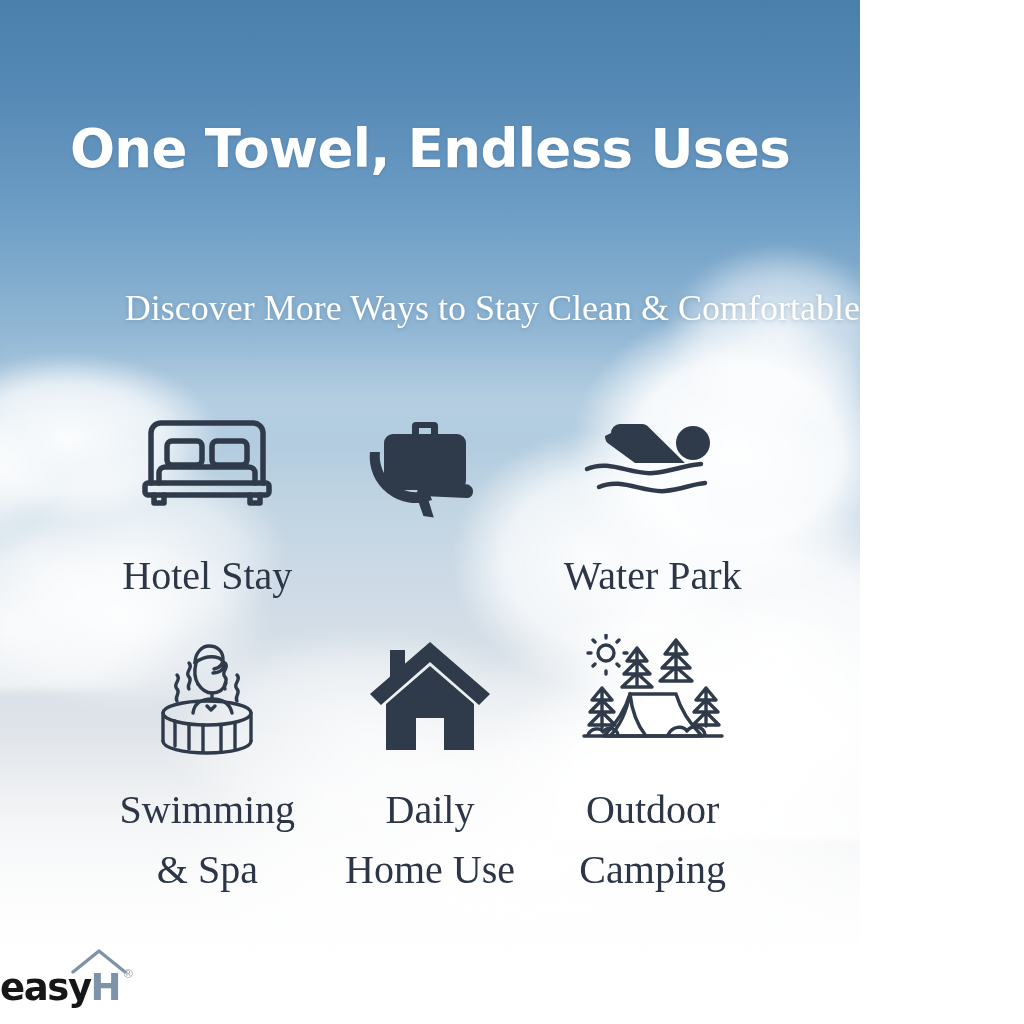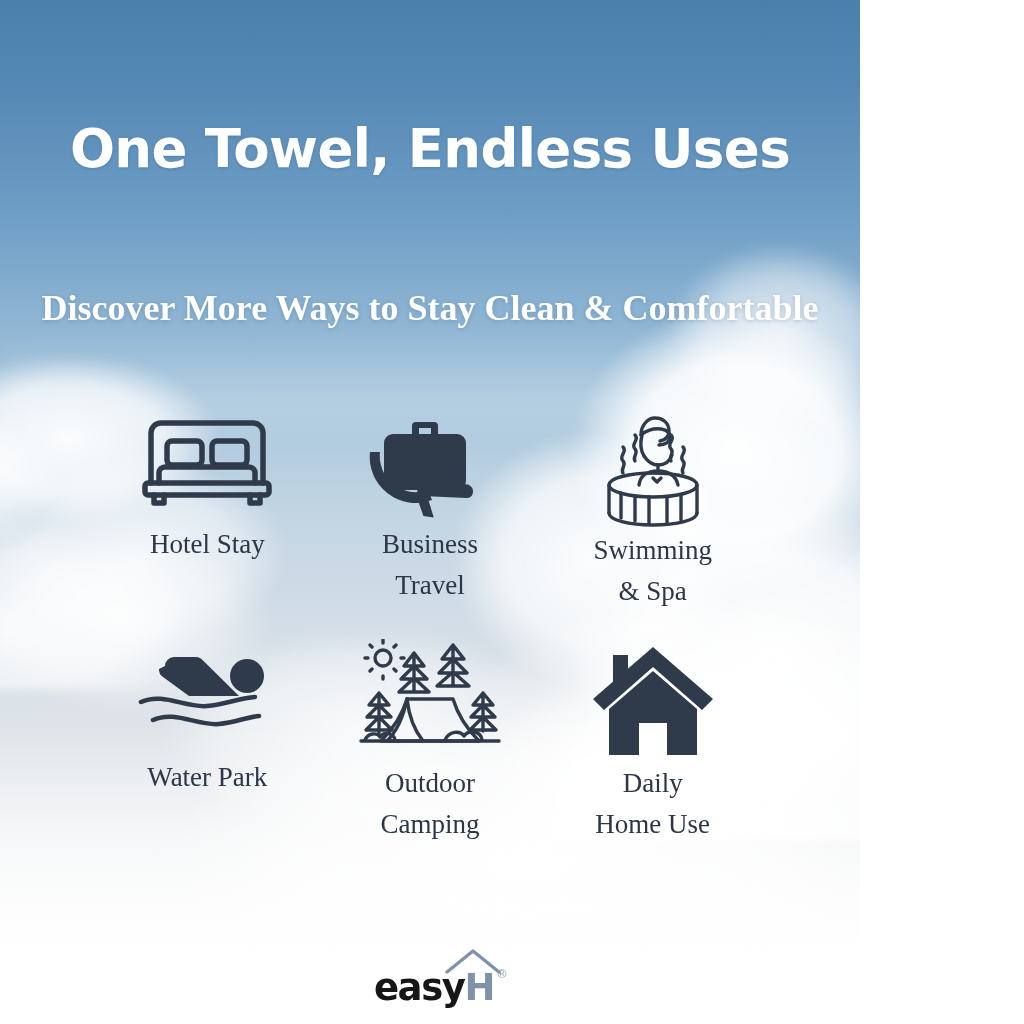--- a/index.html
+++ b/index.html
@@ -101,23 +101,23 @@
     font-size:53px;
     line-height:1.32;
     letter-spacing:-0.6px;
     color:#ffffff;
     text-shadow:0 1px 3px rgba(30,60,90,.22);
   }
   .headline .ln { display:block; }
 
   .subhead {
     position:absolute; top:287px; left:0; right:0;
-    text-align:center;
+    text-align:right;
     font-family:"Liberation Serif", serif;
-    font-weight:700;
+    font-weight:400;
     font-size:36px;
     line-height:1.2;
     color:#ffffff;
     text-shadow:0 1px 4px rgba(30,60,90,.22);
   }
 
   .grid {
     position:absolute;
     top:404px; left:96px; right:96px;
     display:grid;
@@ -130,38 +130,37 @@
     flex-direction:column;
     align-items:center;
   }
   .icon-box {
     height:118px;
     display:flex;
     align-items:center;
     justify-content:center;
   }
   .cell-label {
-    margin-top:2px;
+    margin-top:24px;
     text-align:center;
     font-family:"Liberation Serif", serif;
-    font-size:27px;
+    font-size:40px;
     line-height:1.5;
     color:#2c3647;
     white-space:pre-line;
   }
   .row2 .icon-box { height:124px; }
 
   
   .logo {
     position:absolute;
     left:0; right:0; bottom:18px;
     display:flex;
     align-items:flex-end;
-    justify-content:center;
-    padding-left:20px;
+    justify-content:flex-start;
   }
   .logo-wrap {
     position:relative;
     display:inline-flex;
     align-items:baseline;
     font-family:"DejaVu Sans", sans-serif;
     font-weight:bold;
     font-size:37px;
     letter-spacing:-1.4px;
     color:#161616;
@@ -229,22 +228,32 @@
             <rect x="22" y="26" width="82" height="56" rx="9"></rect>
             <path d="M8 44 a46 46 0 0 0 62 48 l-4 -10 a36 36 0 0 1 -48 -38 z"></path>
             <g transform="translate(58,42) rotate(24)">
               <path d="M10 28 l48 -16 a8 7 0 0 1 4 13 l-46 18 z"></path>
               <path d="M14 16 l9 -3 l16 14 l-11 4 z"></path>
               <path d="M16 44 l10 -4 l14 16 l-10 3 z"></path>
               <path d="M2 30 l10 -4 l4 7 l-10 4 z"></path>
             </g>
           </svg>
         </div>
-        <div class="cell-label">Business
-Travel</div>
+      </div>
+
+      <div class="cell">
+        <div class="icon-box">
+          <svg width="144" height="92" viewBox="0 0 144 92" fill="none">
+            <circle cx="112" cy="26" r="17" fill="#2f3a4a"></circle>
+            <path d="M30 16 a9 9 0 0 1 9 -9 h22 a9 9 0 0 1 7 3.5 L104 46 H54 L28 27 a9 9 0 0 1 -4 -8 z" fill="#2f3a4a"></path>
+            <path d="M6 52 c22 -10 44 6 66 4 c18 -1.6 33 -8 48 -9" stroke="#2f3a4a" stroke-width="4.5" stroke-linecap="round"></path>
+            <path d="M18 70 c22 -10 44 6 66 4 c16 -1.5 28 -7 40 -8" stroke="#2f3a4a" stroke-width="4.5" stroke-linecap="round"></path>
+          </svg>
+        </div>
+        <div class="cell-label">Water Park</div>
       </div>
 
       <div class="cell row2">
         <div class="icon-box">
           <svg width="124" height="122" viewBox="0 0 124 122" fill="none" stroke="#2f3a4a" stroke-width="3.4" stroke-linecap="round" stroke-linejoin="round">
             <path d="M50 30 c0 -10 7 -17 14 -17 c9 0 14 6 14 13 c0 6 -4 9 -9 10"></path>
             <path d="M50 30 c4 -4 12 -7 20 -6 c6 1 9 4 9 8 c0 5 -5 8 -11 8"></path>
             <path d="M51 30 c-2 8 -1 16 2 21"></path>
             <path d="M53 51 c4 6 9 9 14 9 c7 0 12 -4 14 -10"></path>
             <path d="M67 60 v7"></path>
@@ -257,30 +266,30 @@
             <path d="M32 42 c5 5 -5 9 0 14 c4 4 -3 8 0 12"></path>
             <path d="M44 30 c5 5 -5 9 0 14 c4 4 -3 8 0 12"></path>
             <path d="M92 42 c5 5 -5 9 0 14 c4 4 -3 8 0 12"></path>
             <path d="M80 30 c5 5 -5 9 0 14 c4 4 -3 8 0 12"></path>
           </svg>
         </div>
         <div class="cell-label">Swimming
 &amp; Spa</div>
       </div>
 
-      <div class="cell">
-        <div class="icon-box">
-          <svg width="144" height="92" viewBox="0 0 144 92" fill="none">
-            <circle cx="112" cy="26" r="17" fill="#2f3a4a"></circle>
-            <path d="M30 16 a9 9 0 0 1 9 -9 h22 a9 9 0 0 1 7 3.5 L104 46 H54 L28 27 a9 9 0 0 1 -4 -8 z" fill="#2f3a4a"></path>
-            <path d="M6 52 c22 -10 44 6 66 4 c18 -1.6 33 -8 48 -9" stroke="#2f3a4a" stroke-width="4.5" stroke-linecap="round"></path>
-            <path d="M18 70 c22 -10 44 6 66 4 c16 -1.5 28 -7 40 -8" stroke="#2f3a4a" stroke-width="4.5" stroke-linecap="round"></path>
-          </svg>
-        </div>
-        <div class="cell-label">Water Park</div>
+      <div class="cell row2">
+        <div class="icon-box">
+          <svg width="124" height="116" viewBox="0 0 124 116" fill="#2f3a4a">
+            <rect x="22" y="14" width="15" height="32"></rect>
+            <path d="M62 6 L122 58 l-11 11 L62 26 L13 69 L2 58 z"></path>
+            <path d="M62 30 l44 38 v46 H76 V82 H48 v32 H18 V68 z"></path>
+          </svg>
+        </div>
+        <div class="cell-label">Daily
+Home Use</div>
       </div>
 
       <div class="cell row2">
         <div class="icon-box">
           <svg width="146" height="120" viewBox="0 0 146 120" fill="none" stroke="#2f3a4a" stroke-width="3.4" stroke-linecap="round" stroke-linejoin="round">
             <circle cx="26" cy="19" r="8"></circle>
             <path d="M26 4 v-3 M26 37 v3 M11 19 h-3 M44 19 h3 M15 8 l-2 -2 M37 30 l2 2 M37 8 l2 -2 M15 30 l-2 2"></path>
             <path d="M57 52 v-38 M57 14 l-10 13 h20 z M57 27 l-13 13 h26 z M57 39 l-15 14 h30 z"></path>
             <path d="M96 46 v-40 M96 6 l-11 14 h22 z M96 20 l-14 14 h28 z M96 33 l-16 14 h32 z"></path>
             <path d="M22 94 v-40 M22 54 l-10 12 h20 z M22 66 l-12 12 h24 z M22 78 l-13 13 h26 z"></path>
@@ -290,32 +299,20 @@
             <path d="M50 60 c2 18 8 32 16 42"></path>
             <path d="M8 101 c3 -7 12 -8 15 -3 c4 -6 14 -4 15 3"></path>
             <path d="M88 101 c4 -9 15 -10 19 -4 c5 -7 17 -5 18 4"></path>
             <path d="M4 102 h138"></path>
           </svg>
         </div>
         <div class="cell-label">Outdoor
 Camping</div>
       </div>
 
-      <div class="cell row2">
-        <div class="icon-box">
-          <svg width="124" height="116" viewBox="0 0 124 116" fill="#2f3a4a">
-            <rect x="22" y="14" width="15" height="32"></rect>
-            <path d="M62 6 L122 58 l-11 11 L62 26 L13 69 L2 58 z"></path>
-            <path d="M62 30 l44 38 v46 H76 V82 H48 v32 H18 V68 z"></path>
-          </svg>
-        </div>
-        <div class="cell-label">Daily
-Home Use</div>
-      </div>
-
     </div>
 
     <div class="logo">
       <span class="logo-wrap">
         <svg class="logo-roof" viewBox="0 0 58 26" fill="none" stroke="#7f93a8" stroke-width="3.4" stroke-linecap="round" stroke-linejoin="round">
           <path d="M3 24 L29 3 L55 24"></path>
         </svg>
         <span>easy</span>
         <span class="logo-h">H</span>
         <span class="logo-reg">®</span>

